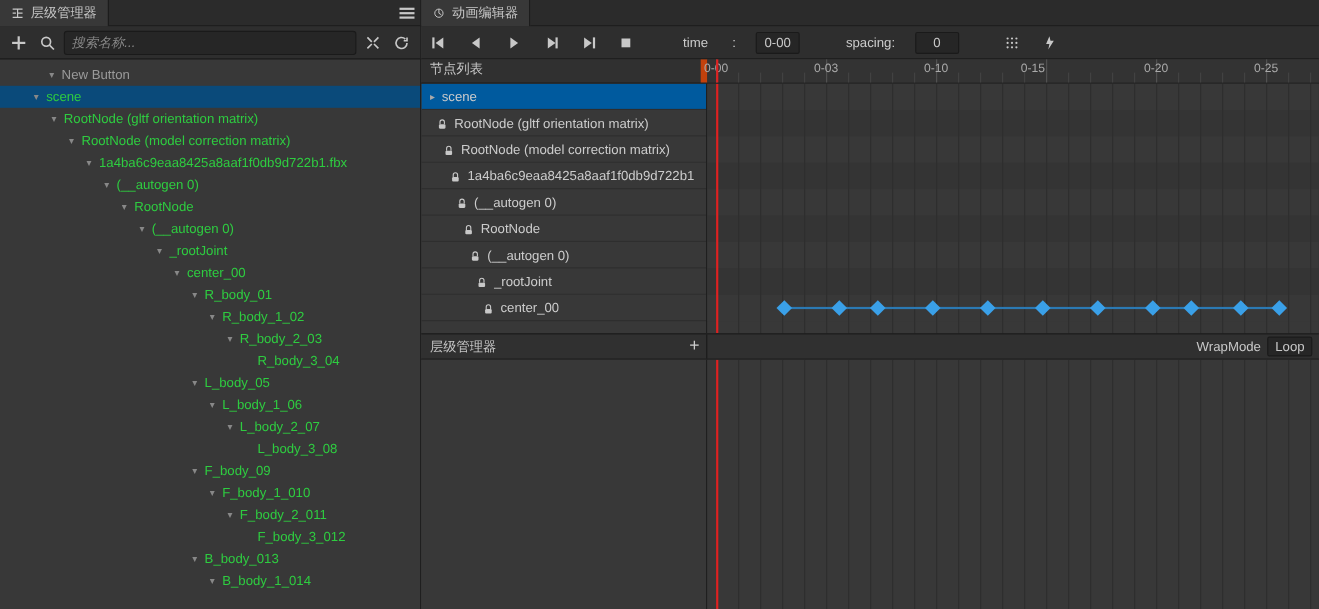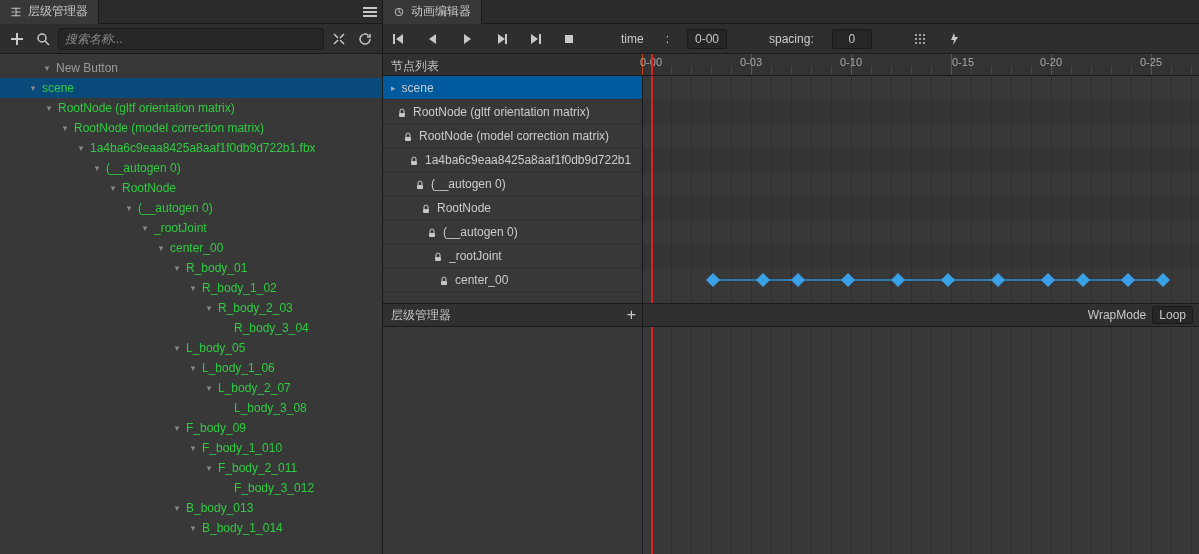--- a/index.html
+++ b/index.html
@@ -27,21 +27,21 @@
 .node .label{color:#ccc}
 .node.green .label{color:#2ecc40}
 .node.gray .label{color:#9a9a9a}
 .ae-toolbar{display:flex;align-items:center;height:30px;padding:0 6px;gap:14px;background:#2e2e2e;border-bottom:1px solid #1a1a1a}
 .ae-toolbar .tbtn{width:20px}
 .ae-toolbar .lbl{margin:0 4px;color:#ccc}
 .ae-toolbar .val{display:inline-block;min-width:40px;padding:2px 6px;background:#262626;border:1px solid #1a1a1a;border-radius:2px;text-align:center}
 .ae-toolbar .sep{width:10px}
 .ae-body{flex:1;display:flex;flex-direction:column;min-height:0}
 .ae-row-head{height:22px;display:flex;align-items:center;background:#303030;border-bottom:1px solid #1a1a1a}
-.nodelist-head{width:260px;padding-left:8px;border-right:1px solid #c2410c;height:100%;display:flex;align-items:flex-end}
+.nodelist-head{width:260px;padding-left:8px;border-right:6px solid #c2410c;height:100%;display:flex;align-items:flex-start}
 .timeline-head{flex:1;position:relative;height:100%;background:#333}
 .ruler-tick{position:absolute;top:0;bottom:0;border-left:1px solid #555}
 .ruler-lbl{position:absolute;top:2px;color:#aaa;font-size:11px;transform:translateX(-50%)}
 .ae-tracks{display:flex;flex:1;min-height:0;max-height:240px;overflow:hidden}
 .nodelist{width:260px;border-right:1px solid #1a1a1a;background:#383838;overflow:hidden}
 .nl-row{height:24px;display:flex;align-items:center;gap:6px;padding-left:var(--ind,8px);border-bottom:1px solid #2e2e2e}
 .nl-row.selected{background:#005a9e}
 .nl-row .lock{width:10px;height:10px;color:#777}
 .nl-row .lock svg{width:10px;height:10px}
 .nl-row .txt{color:#ccc;white-space:nowrap;overflow:hidden;text-overflow:ellipsis}
@@ -311,21 +311,21 @@
             <div class="ruler-tick" style="left: 148px; top: 12px; border-color: rgb(68, 68, 68);"></div>
             <div class="ruler-tick" style="left: 168px; top: 12px; border-color: rgb(68, 68, 68);"></div>
             <div class="ruler-tick" style="left: 188px; top: 12px; border-color: rgb(68, 68, 68);"></div>
             <div class="ruler-tick" style="left: 208px;"></div>
             <div class="ruler-lbl" style="left: 208px;">0-10</div>
             <div class="ruler-tick" style="left: 228px; top: 12px; border-color: rgb(68, 68, 68);"></div>
             <div class="ruler-tick" style="left: 248px; top: 12px; border-color: rgb(68, 68, 68);"></div>
             <div class="ruler-tick" style="left: 268px; top: 12px; border-color: rgb(68, 68, 68);"></div>
             <div class="ruler-tick" style="left: 288px; top: 12px; border-color: rgb(68, 68, 68);"></div>
             <div class="ruler-tick" style="left: 308px;"></div>
-            <div class="ruler-lbl" style="left: 320px;">0-15</div>
+            <div class="ruler-lbl" style="left: 296px;">0-15</div>
             <div class="ruler-tick" style="left: 328px; top: 12px; border-color: rgb(68, 68, 68);"></div>
             <div class="ruler-tick" style="left: 348px; top: 12px; border-color: rgb(68, 68, 68);"></div>
             <div class="ruler-tick" style="left: 368px; top: 12px; border-color: rgb(68, 68, 68);"></div>
             <div class="ruler-tick" style="left: 388px; top: 12px; border-color: rgb(68, 68, 68);"></div>
             <div class="ruler-tick" style="left: 408px;"></div>
             <div class="ruler-lbl" style="left: 408px;">0-20</div>
             <div class="ruler-tick" style="left: 428px; top: 12px; border-color: rgb(68, 68, 68);"></div>
             <div class="ruler-tick" style="left: 448px; top: 12px; border-color: rgb(68, 68, 68);"></div>
             <div class="ruler-tick" style="left: 468px; top: 12px; border-color: rgb(68, 68, 68);"></div>
             <div class="ruler-tick" style="left: 488px; top: 12px; border-color: rgb(68, 68, 68);"></div>

